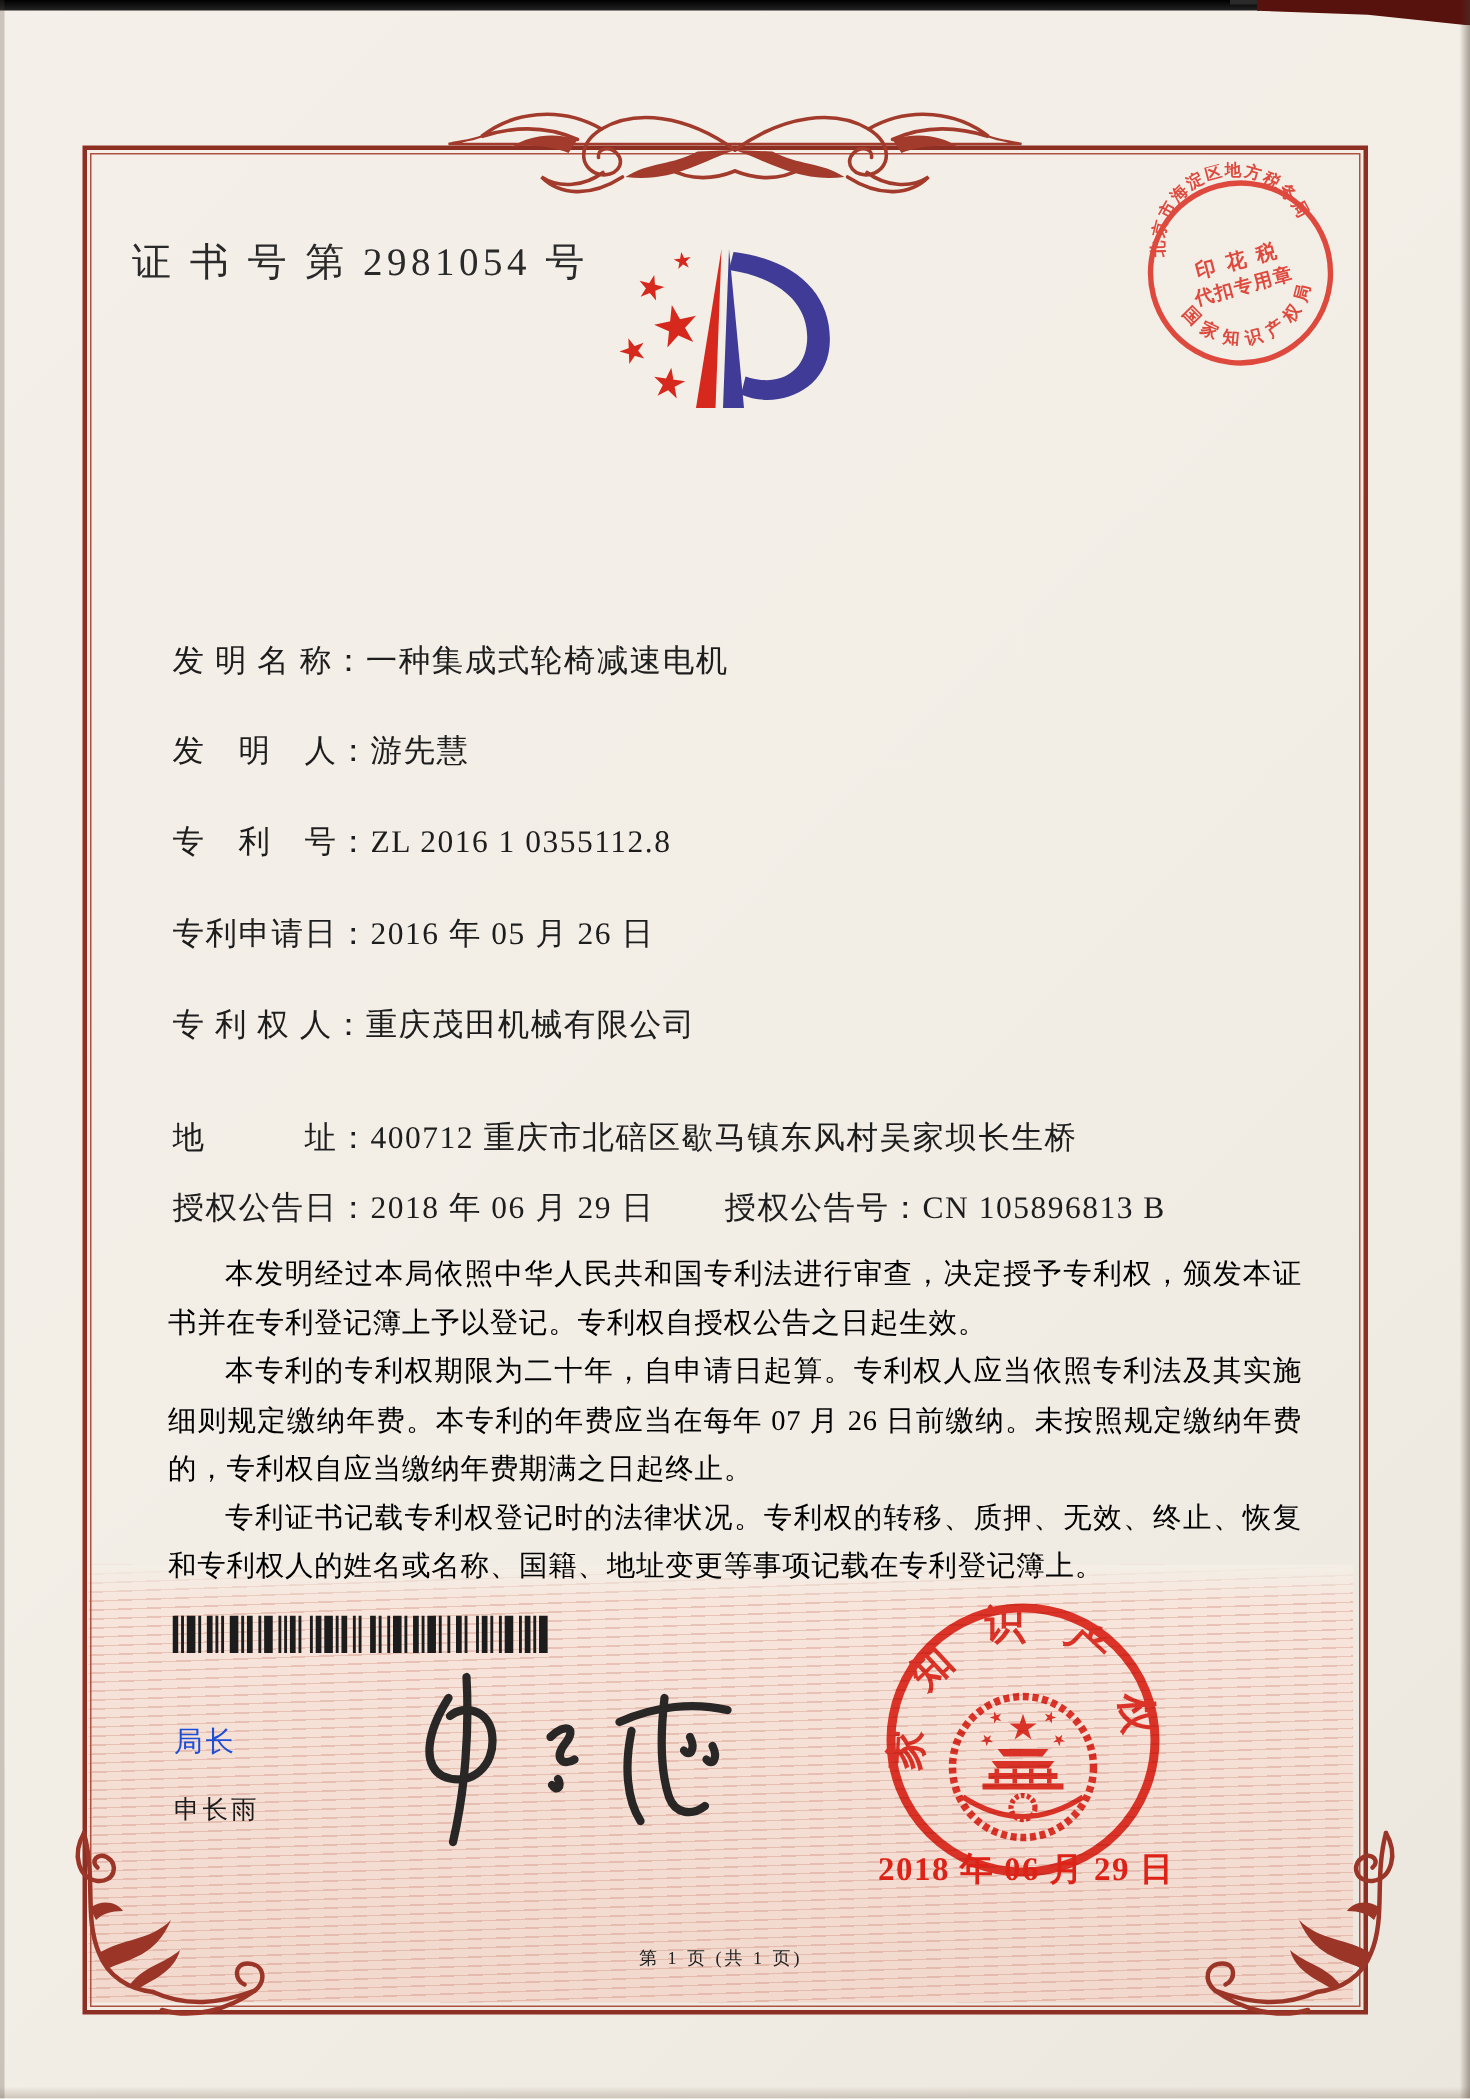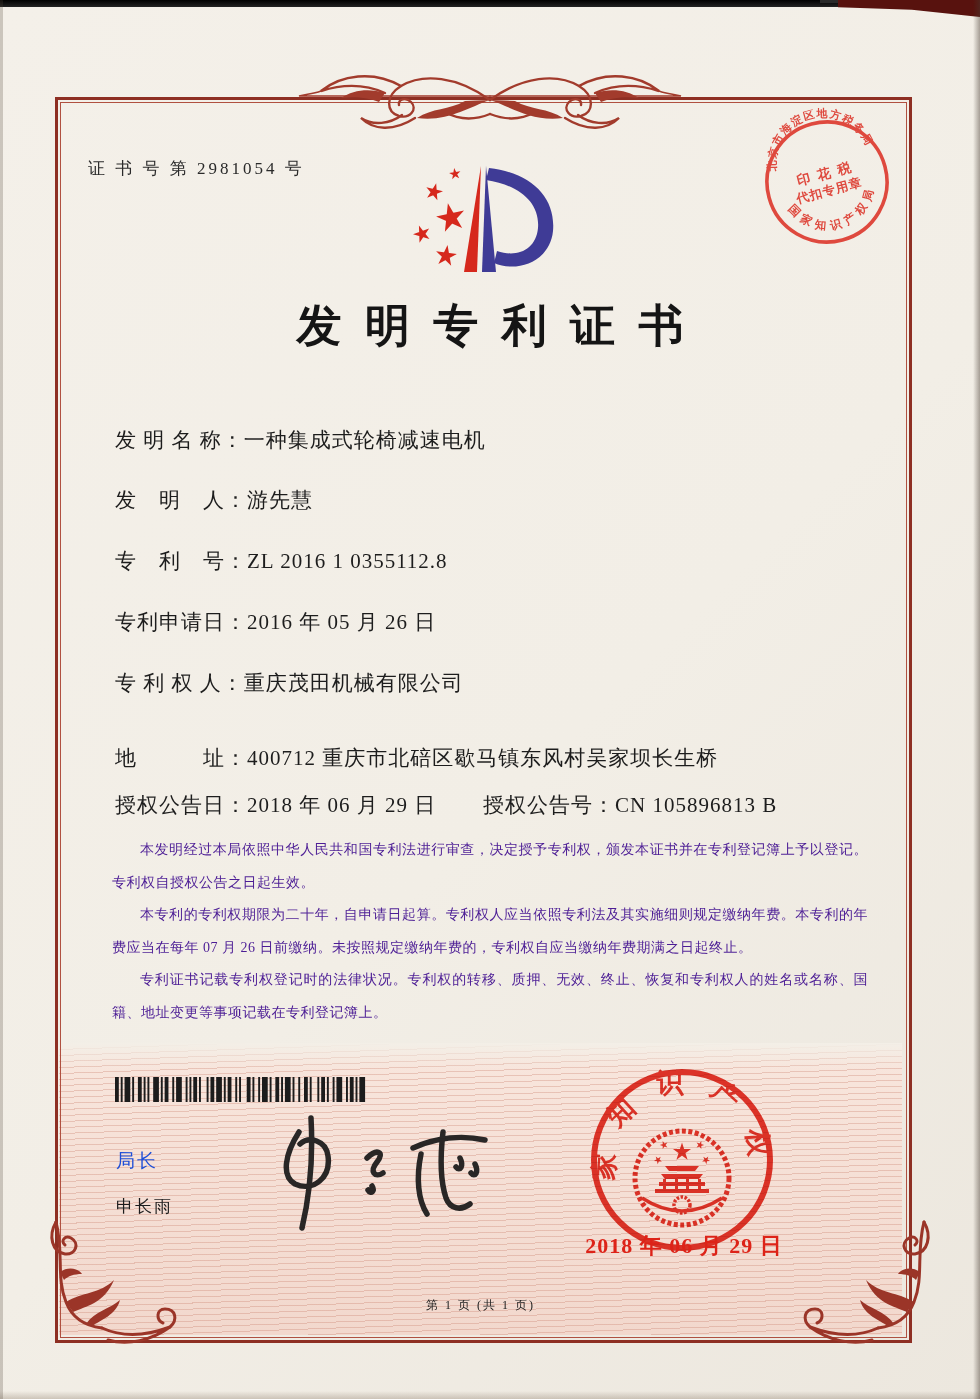--- a/index.html
+++ b/index.html
@@ -31,34 +31,34 @@
 
   
   .guilloche{position:absolute;left:59px;top:1043px;width:843px;height:292px;
     background:
       repeating-linear-gradient(178deg, rgba(196,116,96,.30) 0 1px, rgba(196,116,96,0) 1px 6px),
       linear-gradient(#f8e6dd,#f2d8cd);}
   .guilloche::before{content:"";position:absolute;left:0;top:0;width:100%;height:26px;
     background:linear-gradient(#f3efe7,rgba(243,239,231,0));}
 
   
-  .cert-no{position:absolute;left:88px;top:157px;font-size:17px;color:#2a2a2a;letter-spacing:3px;}
+  .cert-no{position:absolute;left:88px;top:157px;font-size:26px;color:#2a2a2a;letter-spacing:3px;}
   .logo{position:absolute;left:378px;top:146px;width:210px;height:148px;}
   .title{position:absolute;left:0;top:296px;width:980px;text-align:center;
     font-size:45px;font-weight:bold;color:#151515;letter-spacing:.52em;text-indent:.52em;}
 
   
   .fields{position:absolute;left:115px;top:426px;width:760px;font-size:21px;color:#1d1d1d;}
   .frow{position:absolute;left:0;white-space:nowrap;}
   .frow .flabel{letter-spacing:1px;}
   .frow .fvalue{letter-spacing:1px;}
   .grant-no{position:absolute;left:368px;top:0;}
 
   
-  .body-text{position:absolute;left:112px;top:834px;width:756px;font-size:14px;color:#4c1d95;}
+  .body-text{position:absolute;left:112px;top:834px;width:756px;font-size:19px;color:#000000;}
   .body-text p{margin:0;text-indent:2em;line-height:32.5px;text-align:justify;letter-spacing:.5px;}
 
   
   .barcode{position:absolute;left:115px;top:1077px;width:252px;height:25px;}
   .director-title{position:absolute;left:116px;top:1148px;font-size:19px;color:#1d4ed8;letter-spacing:2px;}
   .director-name{position:absolute;left:116px;top:1195px;font-size:17px;color:#1c1c1c;letter-spacing:2px;}
   .signature{position:absolute;left:255px;top:1112px;width:250px;height:130px;}
   .seal{position:absolute;left:582px;top:1060px;width:200px;height:200px;opacity:.93;mix-blend-mode:multiply;}
   .seal-date{position:absolute;left:584px;top:1231px;width:200px;text-align:center;
     font-size:22px;font-weight:bold;color:#dd2318;letter-spacing:1px;white-space:nowrap;}
@@ -127,21 +127,20 @@
     <use href="#star" transform="translate(73,72) scale(15) rotate(-12)"></use>
     <use href="#star" transform="translate(68,110) scale(11) rotate(8)"></use>
     <use href="#star" transform="translate(44,88) scale(9) rotate(-20)"></use>
     <use href="#star" transform="translate(56,46) scale(9) rotate(14)"></use>
     <use href="#star" transform="translate(77,28) scale(6) rotate(-8)"></use>
     <polygon points="103,20 86,126 99,126" fill="#d6281c"></polygon>
     <polygon points="108,20 104,126 118,126" fill="#3f3b96"></polygon>
     <path d="M 111 22 C 154 27 178 52 175 85 C 172 116 139 127 116 117 L 119 105 C 139 112 158 104 160 82 C 162 57 142 39 108 34 Z" fill="#3f3b96"></path>
   </svg>
 
-  <div class="title">发明专利证书</div>
 
   <svg class="tax-stamp" viewBox="0 0 144 148">
     <circle cx="72" cy="74" r="60" fill="none" stroke="#e8352a" stroke-width="3.6"></circle>
     <path id="taxTop" d="M 26.7 66 A 47 47 0 1 1 118.3 66" fill="none"></path>
     <path id="taxBot" d="M 25.7 82.2 A 47 47 0 0 0 118.3 82.2" fill="none"></path>
     <text font-size="11" font-weight="bold" fill="#e8352a" letter-spacing="1.5">
       <textPath href="#taxTop" startOffset="50%" text-anchor="middle">北京市海淀区地方税务局</textPath>
     </text>
     <text font-size="11.5" font-weight="bold" fill="#e8352a" letter-spacing="5">
       <textPath href="#taxBot" startOffset="50%" text-anchor="middle">国家知识产权局</textPath>

